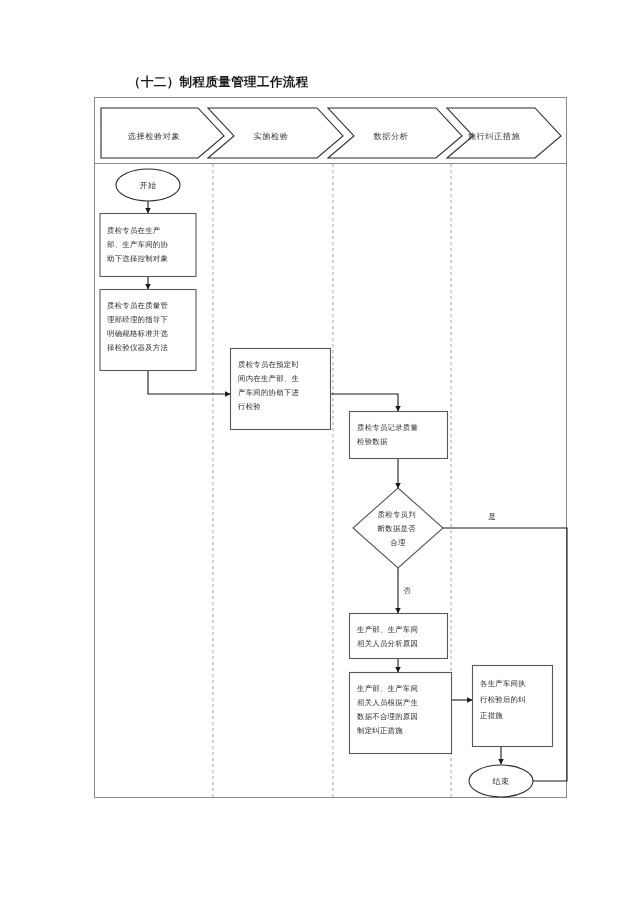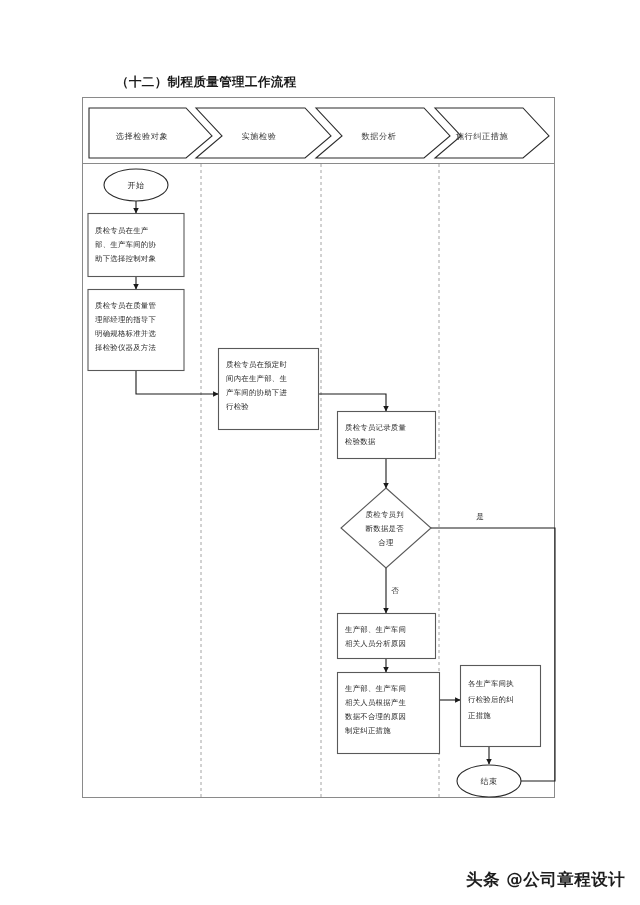--- a/index.html
+++ b/index.html
@@ -9,21 +9,21 @@
   }
   body {
     width: 640px;
     height: 905px;
     position: relative;
     font-family: "DejaVu Sans", "Liberation Sans", sans-serif;
     overflow: hidden;
   }
   #page {
     position: absolute;
-    left: 0; top: 0;
+    left: 12px; top: 0;
     width: 536px;
     height: 905px;
   }
   #title {
     position: absolute;
     left: 116px;
     top: 74px;
     font-size: 12.5px;
     font-weight: bold;
     color: #1a1a1a;
@@ -206,15 +206,14 @@
         <tspan x="468" dy="16">正措施</tspan>
       </text>
     </g>
 
     <g>
       <ellipse cx="489" cy="781" rx="32" ry="16" fill="#ffffff" stroke="#2b2b2b" stroke-width="1.1"></ellipse>
       <text class="term-text" x="489" y="784" text-anchor="middle">结束</text>
     </g>
   </svg>
 
-  <div id="watermark">头条 @公司章程设计</div>
 
 </div>
 
 </body></html>

